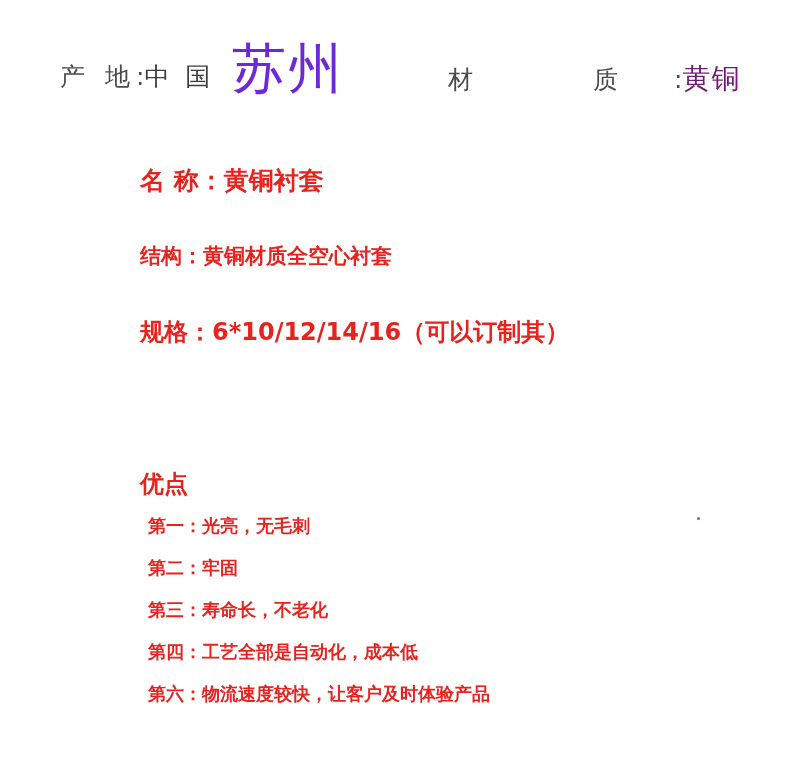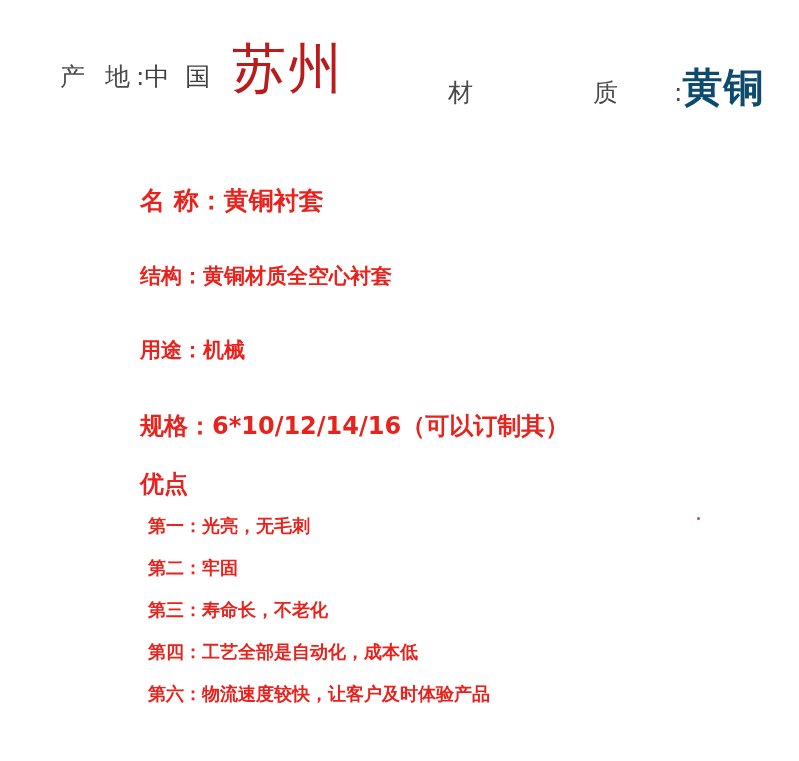--- a/index.html
+++ b/index.html
@@ -44,52 +44,52 @@
     font-size: 25px;
     color: #3d3d3d;
     letter-spacing: 4px;
     font-family: "DejaVu Sans", sans-serif;
   }
   .hdr-city {
     position: absolute;
     left: 232px;
     top: -10px;
     font-size: 54px;
-    color: #b91c1c;
+    color: #6d28d9;
     font-family: "DejaVu Serif", serif;
     letter-spacing: 2px;
     line-height: 1;
   }
 
   .header-material {
     position: absolute;
     left: 448px;
     top: 8px;
     white-space: nowrap;
   }
   .hdr-label-wide {
     font-size: 25px;
     color: #4a4a4a;
     letter-spacing: 56px;
     font-family: "DejaVu Sans", sans-serif;
     margin-top: 28px;
   }
   .hdr-value-red {
-    font-size: 40px;
-    color: #0c4a6e;
-    font-weight: bold;
+    font-size: 28px;
+    color: #701a75;
+    font-weight: normal;
     font-family: "DejaVu Sans", sans-serif;
     letter-spacing: 1px;
   }
 
   
   .specs {
     position: absolute;
     left: 140px;
-    top: 184px;
+    top: 164px;
     width: 620px;
   }
   .spec-row {
     color: #e8231e;
     font-weight: bold;
     font-family: "DejaVu Sans", sans-serif;
     white-space: nowrap;
   }
   .spec-name {
     font-size: 25px;
@@ -156,21 +156,20 @@
 
   <div class="header-material">
     <span class="hdr-label-wide">材    质</span><span class="hdr-colon">:</span><span class="hdr-value-red">黄铜</span>
   </div>
 
 </div>
 
 <div class="specs">
   <div class="spec-row spec-name">名 称：黄铜衬套</div>
   <div class="spec-row spec-struct">结构：黄铜材质全空心衬套</div>
-  <div class="spec-row spec-use">用途：机械</div>
   <div class="spec-row spec-size">规格：6*10/12/14/16（可以订制其）</div>
 </div>
 
 <div class="adv">
   <div class="adv-title">优点</div>
   <div class="adv-item">第一：光亮，无毛刺</div>
   <div class="adv-item">第二：牢固</div>
   <div class="adv-item">第三：寿命长，不老化</div>
   <div class="adv-item">第四：工艺全部是自动化，成本低</div>
   <div class="adv-item">第六：物流速度较快，让客户及时体验产品</div>

